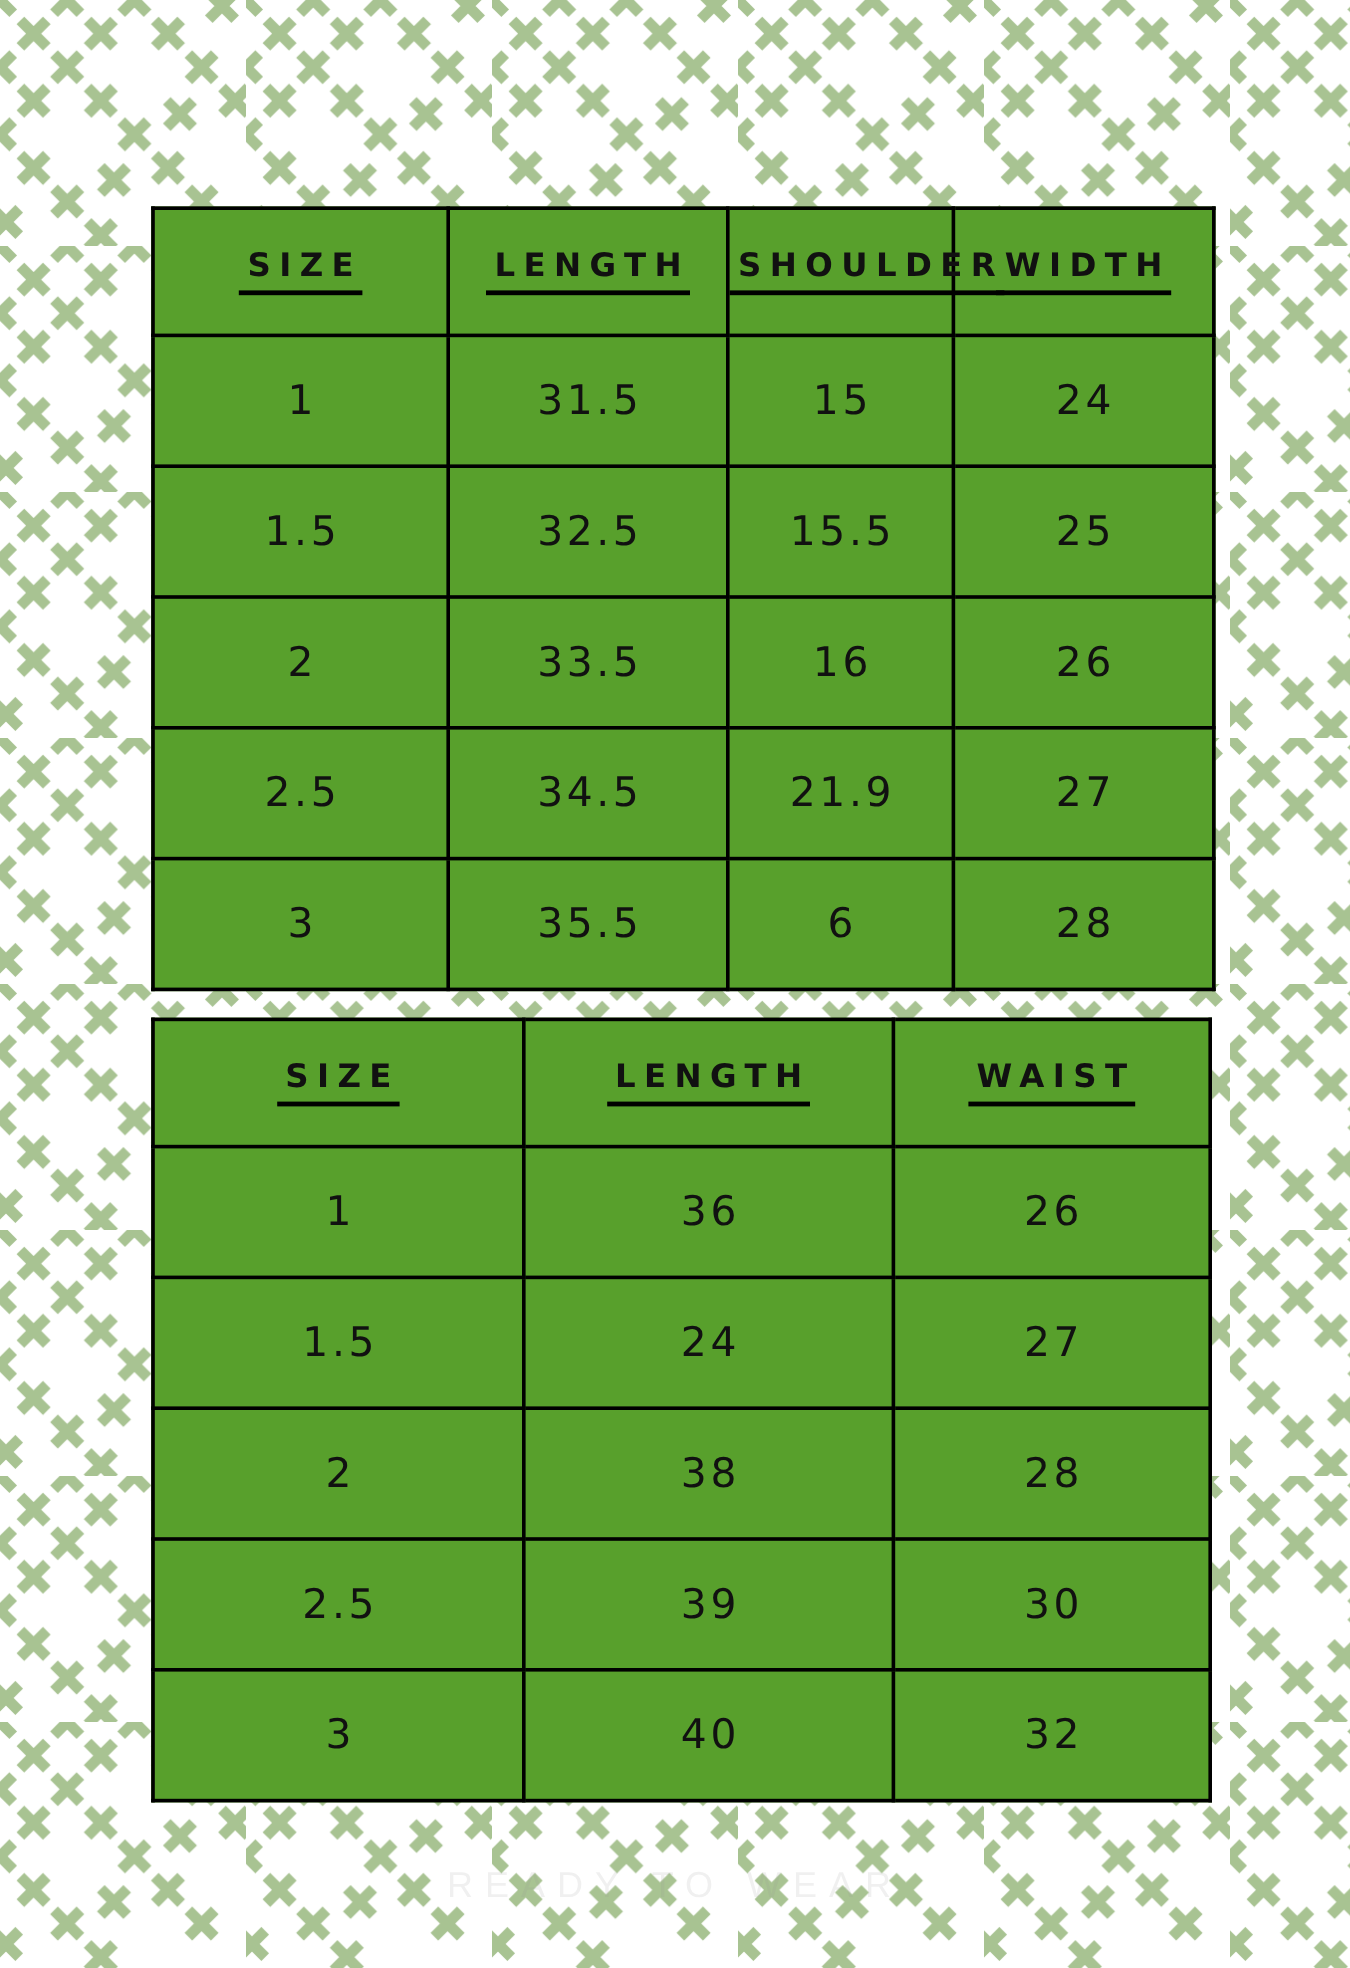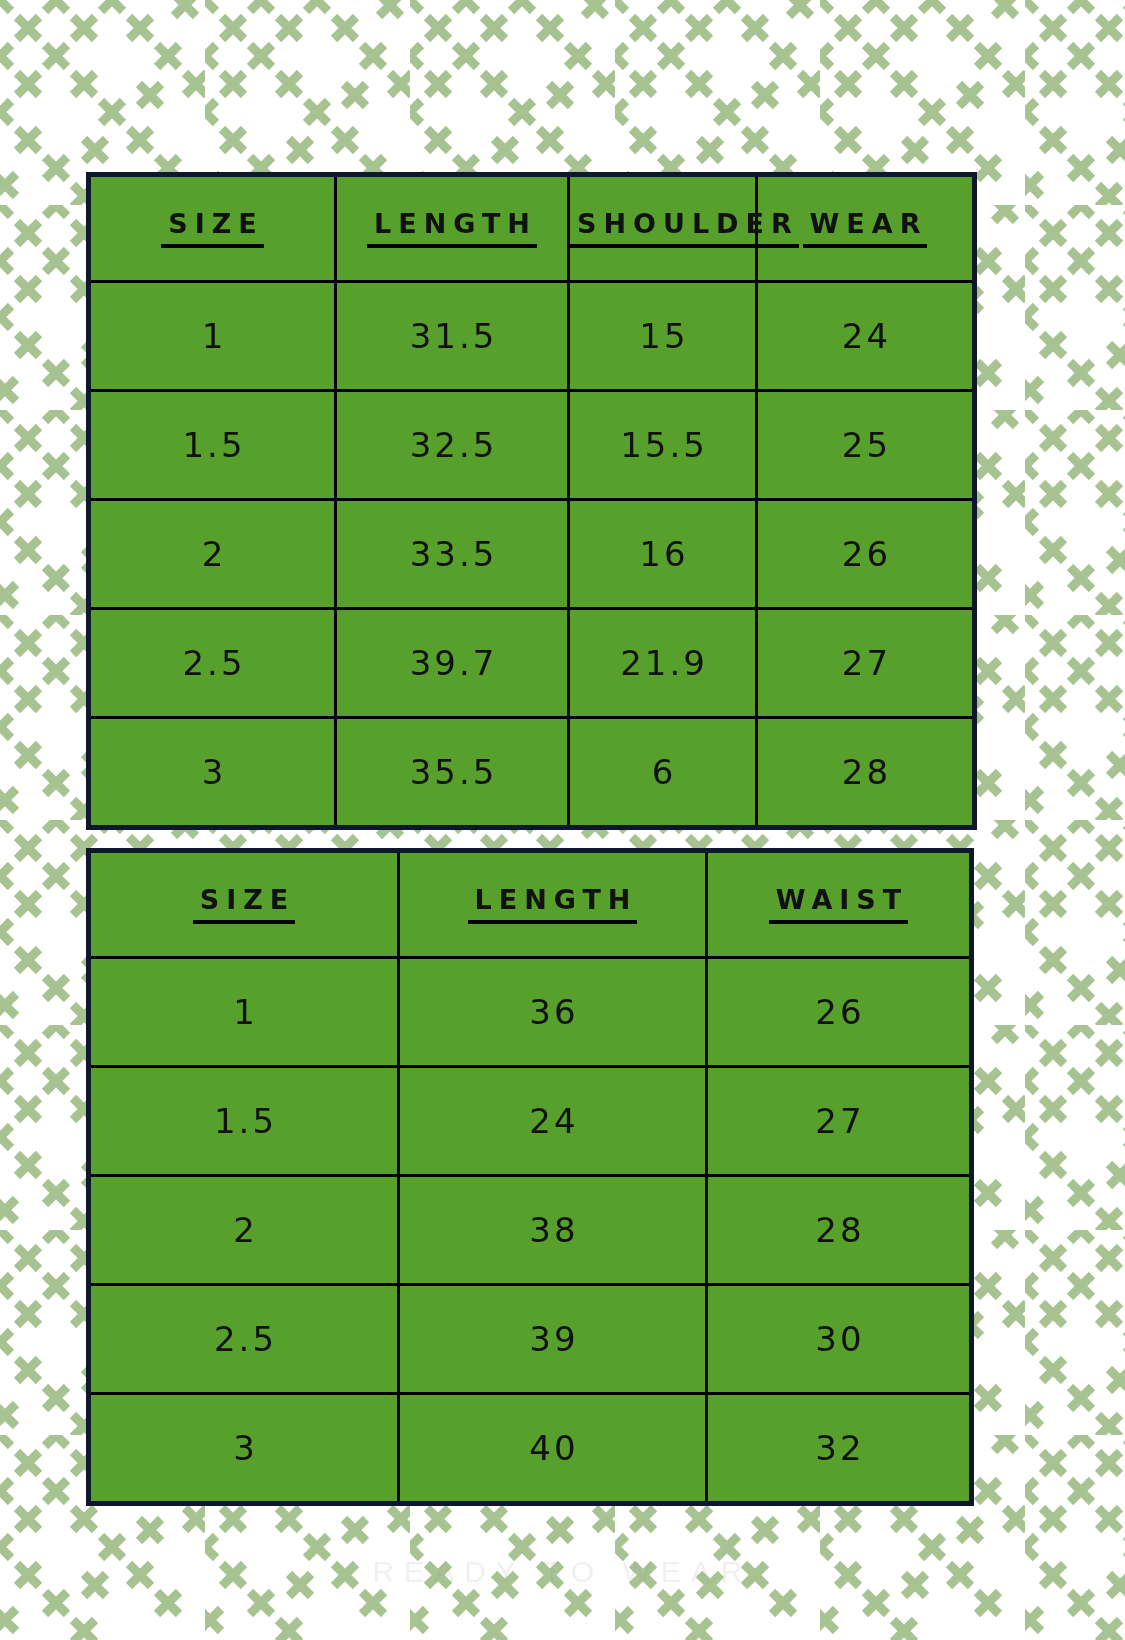--- a/index.html
+++ b/index.html
@@ -54,21 +54,22 @@
     z-index: 2;
   }
   #table-top-wrap  { left: 86px;  top: 172px;  width: 872px; }
   #table-bottom-wrap { left: 86px; top: 848px; width: 872px; }
 
   table.size-table {
     width: 100%;
     border-collapse: collapse;
     table-layout: fixed;
     background: #58a02c;
-    border: 5px solid #0f172a;
+    border: 2px solid #0f172a;
+    margin-left: 40px;
   }
   table.size-table td,
   table.size-table th {
     border: 3px solid #000000;
     background: #58a02c;
     text-align: center;
     vertical-align: middle;
     color: #111111;
     font-family: "DejaVu Sans", sans-serif;
     padding: 0;
@@ -161,21 +162,21 @@
         <th class="c0">
           <span class="hdr-text">SIZE</span>
         </th>
         <th class="c1">
           <span class="hdr-text">LENGTH</span>
         </th>
         <th class="c2">
           <span class="hdr-text">SHOULDER</span>
         </th>
         <th class="c3">
-          <span class="hdr-text">WEAR</span>
+          <span class="hdr-text">WIDTH</span>
         </th>
       </tr>
     </thead>
     <tbody>
       <tr>
         <td class="c0"><span class="cell-text">1</span></td>
         <td class="c1"><span class="cell-text">31.5</span></td>
         <td class="c2"><span class="cell-text">15</span></td>
         <td class="c3"><span class="cell-text">24</span></td>
       </tr>
@@ -186,21 +187,21 @@
         <td class="c3"><span class="cell-text">25</span></td>
       </tr>
       <tr>
         <td class="c0"><span class="cell-text">2</span></td>
         <td class="c1"><span class="cell-text">33.5</span></td>
         <td class="c2"><span class="cell-text">16</span></td>
         <td class="c3"><span class="cell-text">26</span></td>
       </tr>
       <tr>
         <td class="c0"><span class="cell-text">2.5</span></td>
-        <td class="c1"><span class="cell-text">39.7</span></td>
+        <td class="c1"><span class="cell-text">34.5</span></td>
         <td class="c2"><span class="cell-text">21.9</span></td>
         <td class="c3"><span class="cell-text">27</span></td>
       </tr>
       <tr>
         <td class="c0"><span class="cell-text">3</span></td>
         <td class="c1"><span class="cell-text">35.5</span></td>
         <td class="c2"><span class="cell-text">6</span></td>
         <td class="c3"><span class="cell-text">28</span></td>
       </tr>
     </tbody>

